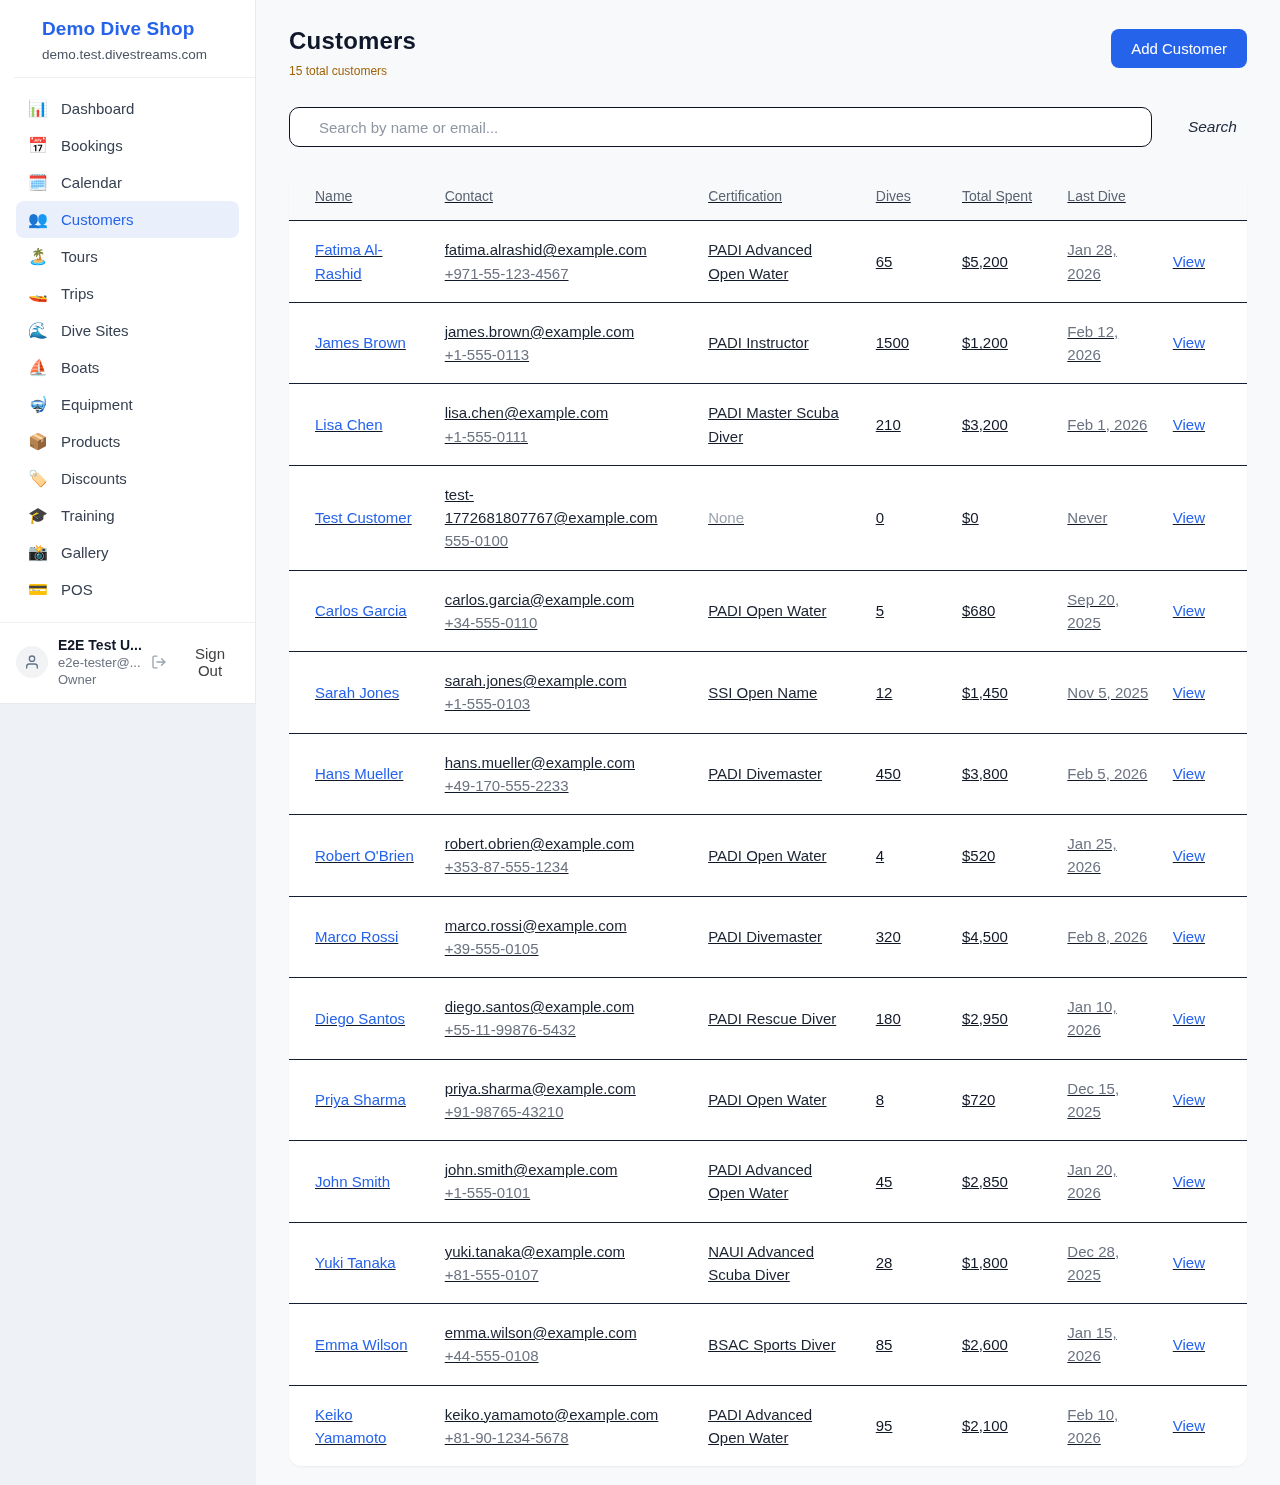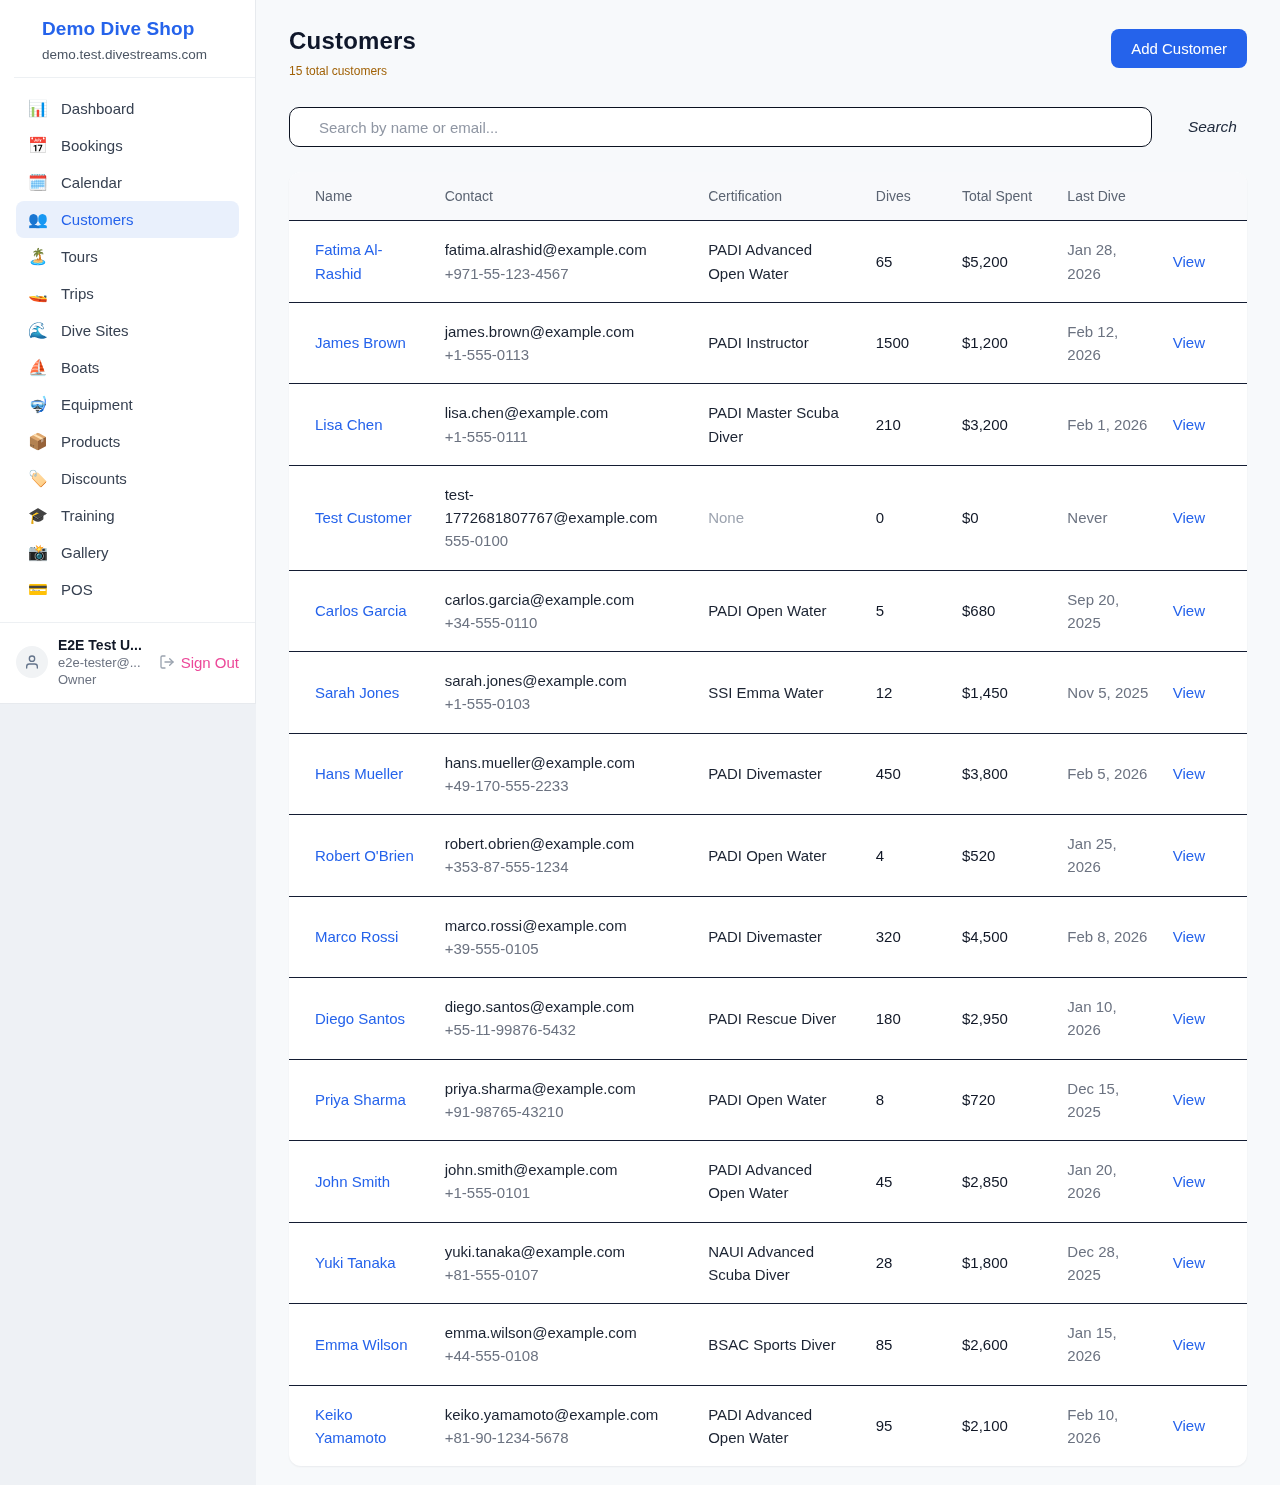--- a/index.html
+++ b/index.html
@@ -35,23 +35,23 @@
   .user-section { display: flex; align-items: center; gap: 10px; padding: 14px 16px 16px; }
   .avatar {
     width: 32px; height: 32px; border-radius: 50%;
     background: #f1f3f5; display: flex; align-items: center; justify-content: center;
     flex-shrink: 0;
   }
   .user-info { min-width: 0; }
   .user-name { font-size: 14px; font-weight: bold; color: #111827; white-space: nowrap; text-align: right; }
   .user-email, .user-role { font-size: 13px; color: #6b7280; margin-top: 2px; white-space: nowrap; }
   .signout {
-    margin-left: auto; display: flex; align-items: center; gap: 6px;
+    margin-left: auto; display: flex; align-items: center; gap: 14px;
     background: none; border: none; cursor: pointer;
-    color: #ec4899; font-size: 15px; font-family: inherit;
+    color: #404040; font-size: 15px; font-family: inherit;
   }
 
   
   .main { flex: 1; background: #f7f9fb; padding: 27px 33px 40px; min-height: 1485px; }
   .page-header { display: flex; justify-content: space-between; align-items: flex-start; }
   .page-title { font-size: 24px; font-weight: bold; color: #0f172a; letter-spacing: .2px; }
   .page-subtitle { font-size: 12px; color: #a16207; margin-top: 9px; }
   .btn-primary {
     background: #2563eb; color: #ffffff; border: none; cursor: pointer;
     font-family: inherit; font-size: 15px; font-weight: 500;
@@ -65,21 +65,21 @@
   }
   .search-input::placeholder { color: #8f96a3; }
   .search-btn {
     background: none; border: none; cursor: pointer;
     font-family: inherit; font-size: 15.5px; color: #1e293b; padding: 0 10px; font-style: italic;
   }
 
   
   .table-card {
     margin-top: 25px; background: #ffffff; border-radius: 12px;
-    overflow: hidden; box-shadow: 0 1px 2px rgba(16,24,40,.06);
+    overflow: hidden; box-shadow: 0 1px 2px rgba(16,24,40,.06); text-decoration: underline;
   }
   table { width: 100%; border-collapse: collapse; font-size: 15px; }
   thead th {
     background: #f8f9fb; text-align: left; font-weight: 400;
     color: #5b6472; font-size: 14px; padding: 14px 12px;
     line-height: 1.45; border-bottom: 1px solid #141d33; vertical-align: middle;
   }
   thead th:first-child, tbody td:first-child { padding-left: 26px; }
   tbody td { padding: 17px 12px; vertical-align: middle; line-height: 1.55; }
   tbody tr + tr td { border-top: 1px solid #141d33; }
@@ -320,21 +320,21 @@
               </td>
               <td><a class="view-link">View</a></td>
             </tr>
             <tr>
               <td><a class="name-link">Sarah Jones</a></td>
               <td>
                 <div class="email">sarah.jones@example.com</div>
                 <div class="phone">+1-555-0103</div>
               </td>
               <td>
-                <div class="cert">SSI Emma Water</div>
+                <div class="cert">SSI Open Name</div>
               </td>
               <td>
                 <div class="num">12</div>
               </td>
               <td>
                 <div class="num">$1,450</div>
               </td>
               <td>
                 <div class="date">Nov 5, 2025</div>
               </td>

